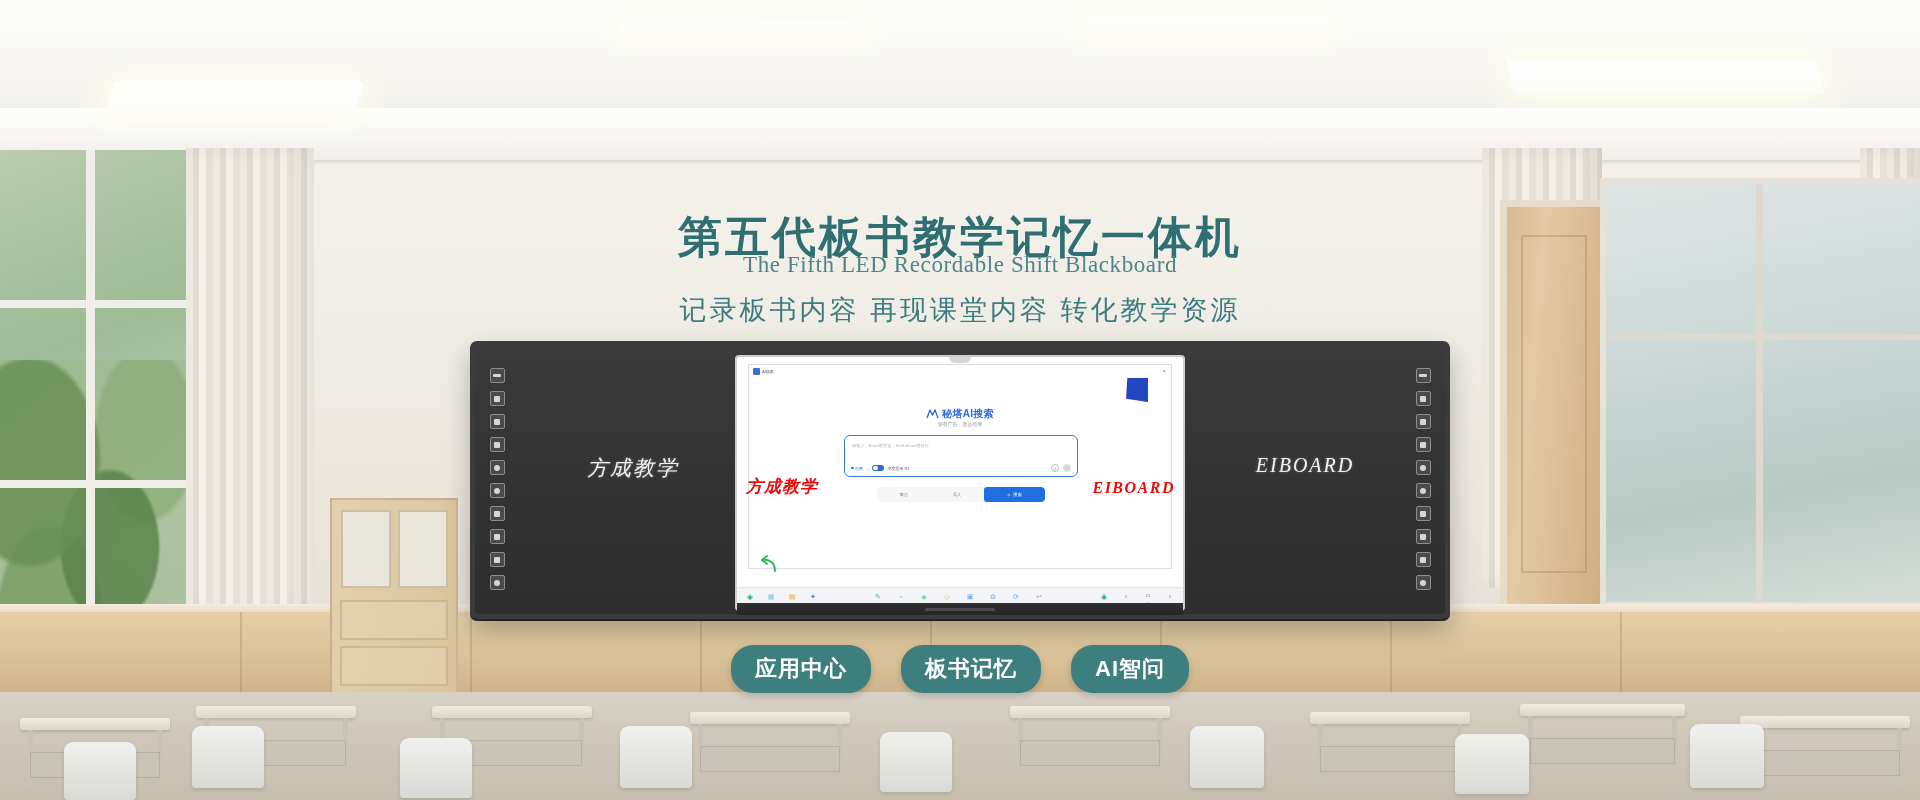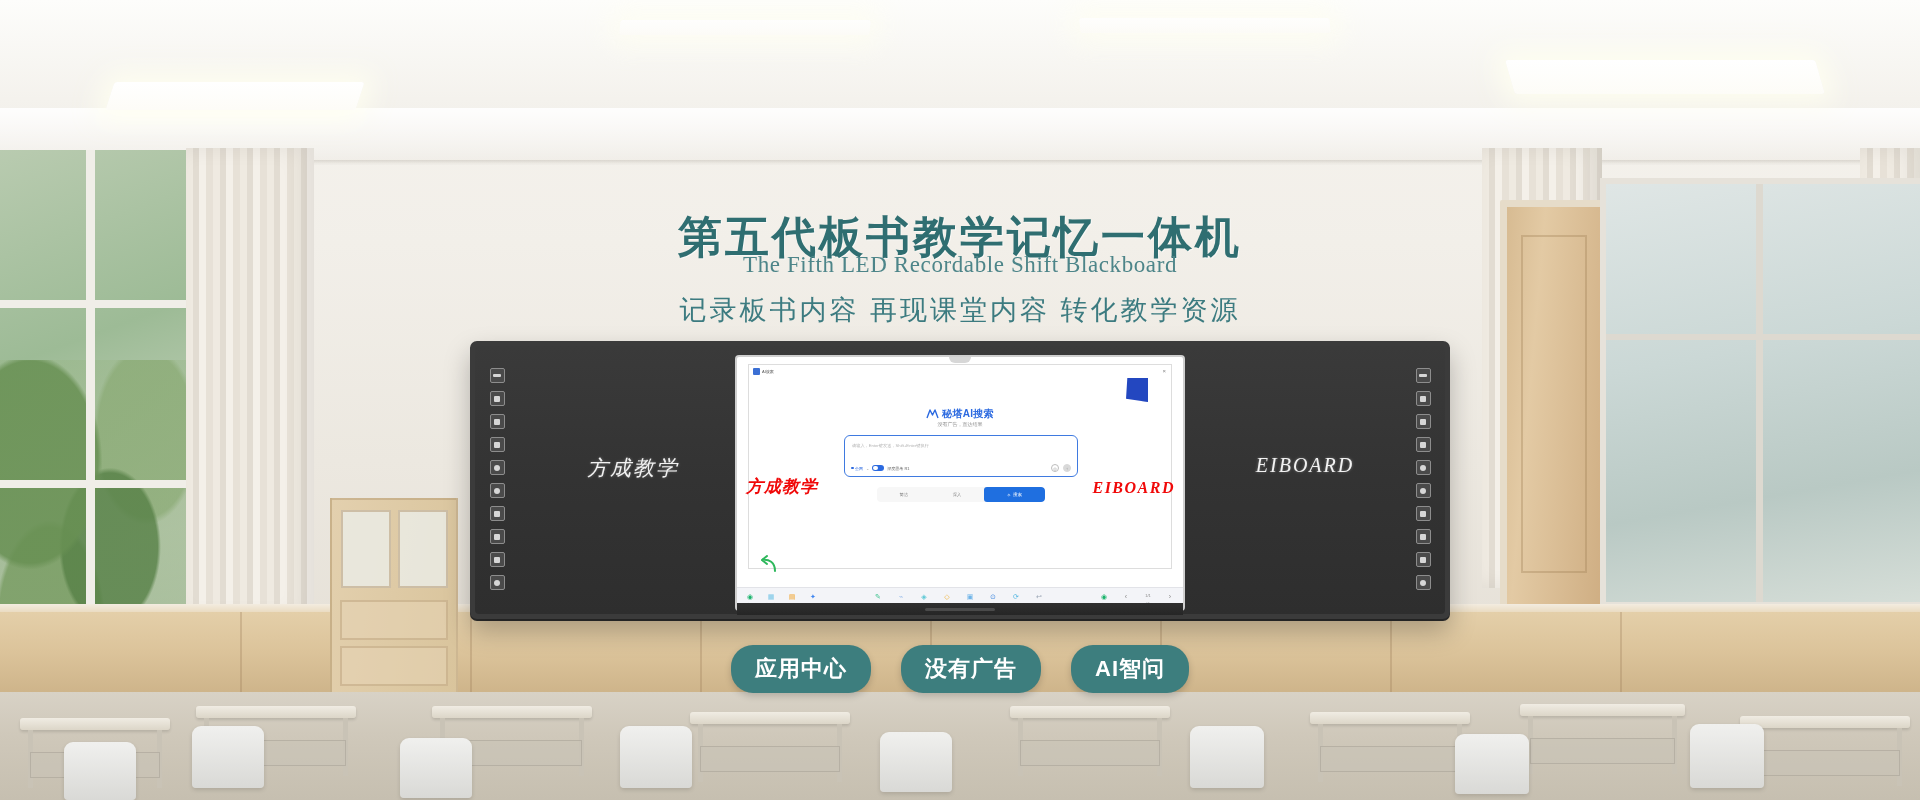--- a/index.html
+++ b/index.html
@@ -680,17 +680,17 @@
       </div>
     </div>
   </div>
 
   <div class="screen-chin">
     <div class="chin-bar"></div>
   </div>
 
   <div class="pills">
     <div class="pill">应用中心</div>
-    <div class="pill">没有广告</div>
+    <div class="pill">板书记忆</div>
     <div class="pill">AI智问</div>
   </div>
 
 </div>
 
 </body></html>

